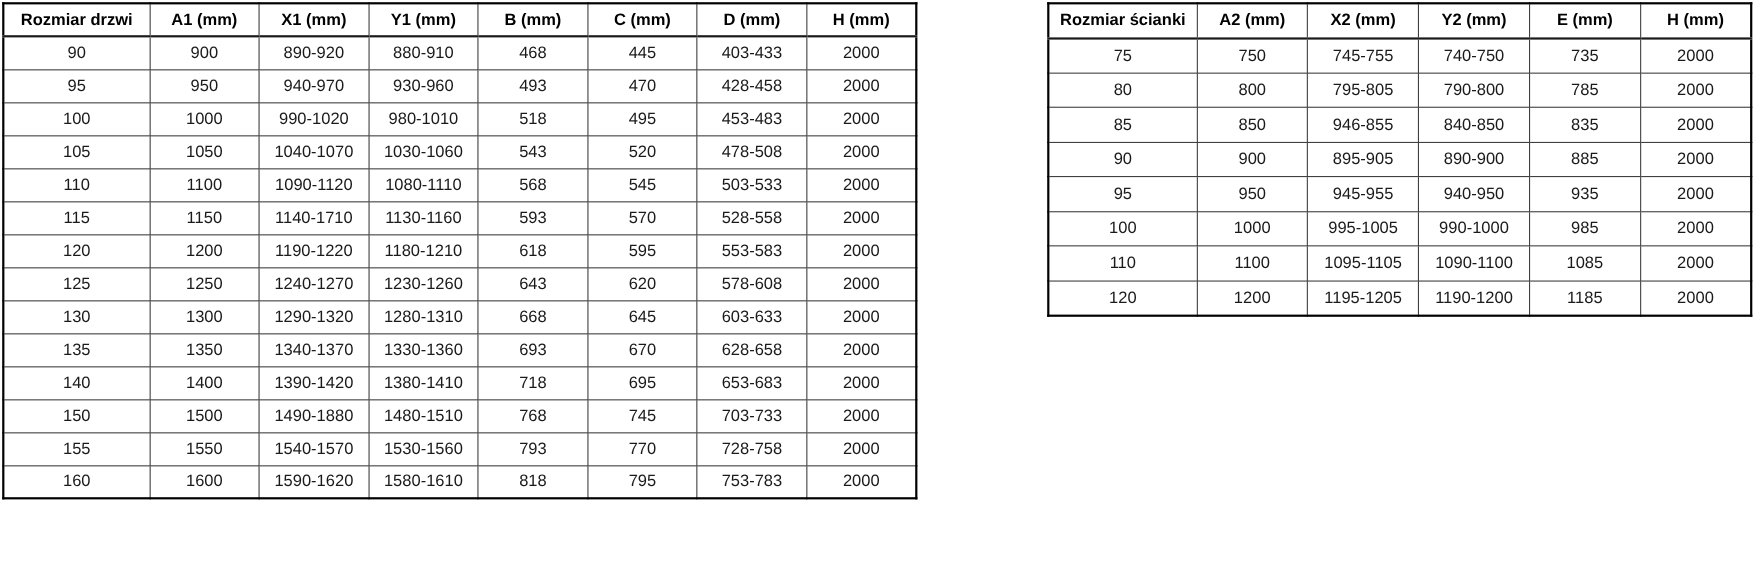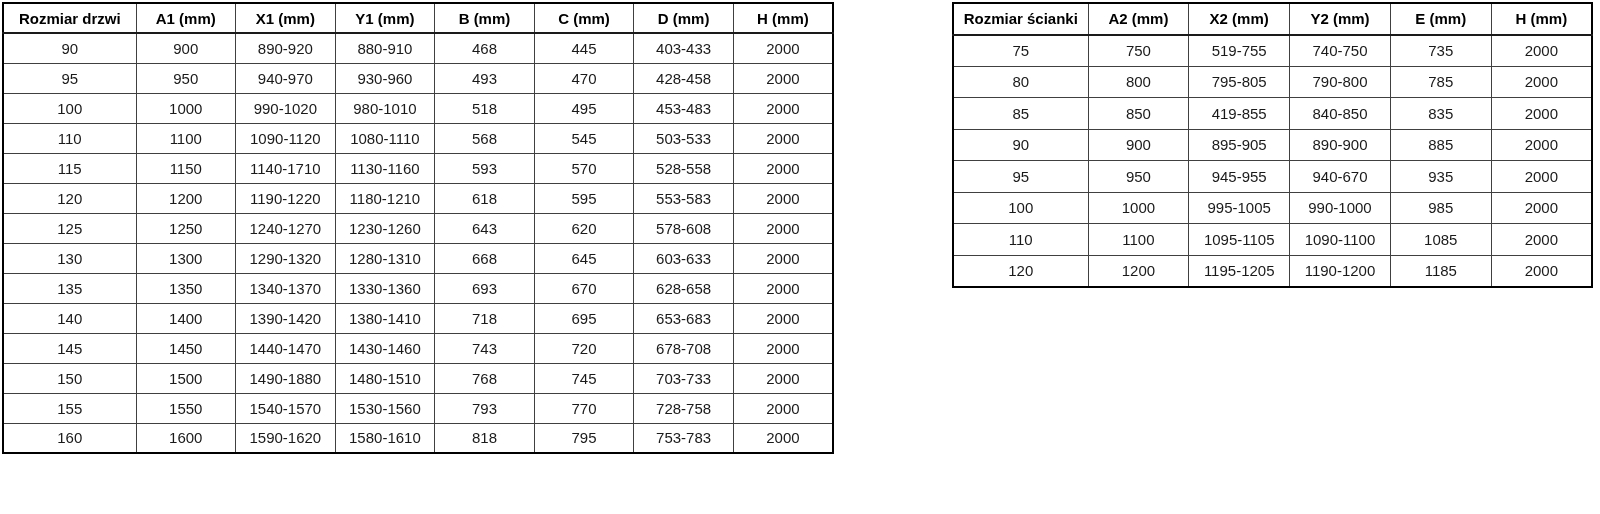--- a/index.html
+++ b/index.html
@@ -108,20 +108,30 @@
           <td>100</td>
           <td>1000</td>
           <td>990-1020</td>
           <td>980-1010</td>
           <td>518</td>
           <td>495</td>
           <td>453-483</td>
           <td>2000</td>
         </tr>
         <tr>
+          <td>105</td>
+          <td>1050</td>
+          <td>1040-1070</td>
+          <td>1030-1060</td>
+          <td>543</td>
+          <td>520</td>
+          <td>478-508</td>
+          <td>2000</td>
+        </tr>
+        <tr>
           <td>110</td>
           <td>1100</td>
           <td>1090-1120</td>
           <td>1080-1110</td>
           <td>568</td>
           <td>545</td>
           <td>503-533</td>
           <td>2000</td>
         </tr>
         <tr>
@@ -178,30 +188,20 @@
           <td>140</td>
           <td>1400</td>
           <td>1390-1420</td>
           <td>1380-1410</td>
           <td>718</td>
           <td>695</td>
           <td>653-683</td>
           <td>2000</td>
         </tr>
         <tr>
-          <td>145</td>
-          <td>1450</td>
-          <td>1440-1470</td>
-          <td>1430-1460</td>
-          <td>743</td>
-          <td>720</td>
-          <td>678-708</td>
-          <td>2000</td>
-        </tr>
-        <tr>
           <td>150</td>
           <td>1500</td>
           <td>1490-1880</td>
           <td>1480-1510</td>
           <td>768</td>
           <td>745</td>
           <td>703-733</td>
           <td>2000</td>
         </tr>
         <tr>
@@ -242,54 +242,54 @@
           <th>X2 (mm)</th>
           <th>Y2 (mm)</th>
           <th>E (mm)</th>
           <th>H (mm)</th>
         </tr>
       </thead>
       <tbody>
         <tr>
           <td>75</td>
           <td>750</td>
-          <td>519-755</td>
+          <td>745-755</td>
           <td>740-750</td>
           <td>735</td>
           <td>2000</td>
         </tr>
         <tr>
           <td>80</td>
           <td>800</td>
           <td>795-805</td>
           <td>790-800</td>
           <td>785</td>
           <td>2000</td>
         </tr>
         <tr>
           <td>85</td>
           <td>850</td>
-          <td>419-855</td>
+          <td>946-855</td>
           <td>840-850</td>
           <td>835</td>
           <td>2000</td>
         </tr>
         <tr>
           <td>90</td>
           <td>900</td>
           <td>895-905</td>
           <td>890-900</td>
           <td>885</td>
           <td>2000</td>
         </tr>
         <tr>
           <td>95</td>
           <td>950</td>
           <td>945-955</td>
-          <td>940-670</td>
+          <td>940-950</td>
           <td>935</td>
           <td>2000</td>
         </tr>
         <tr>
           <td>100</td>
           <td>1000</td>
           <td>995-1005</td>
           <td>990-1000</td>
           <td>985</td>
           <td>2000</td>

